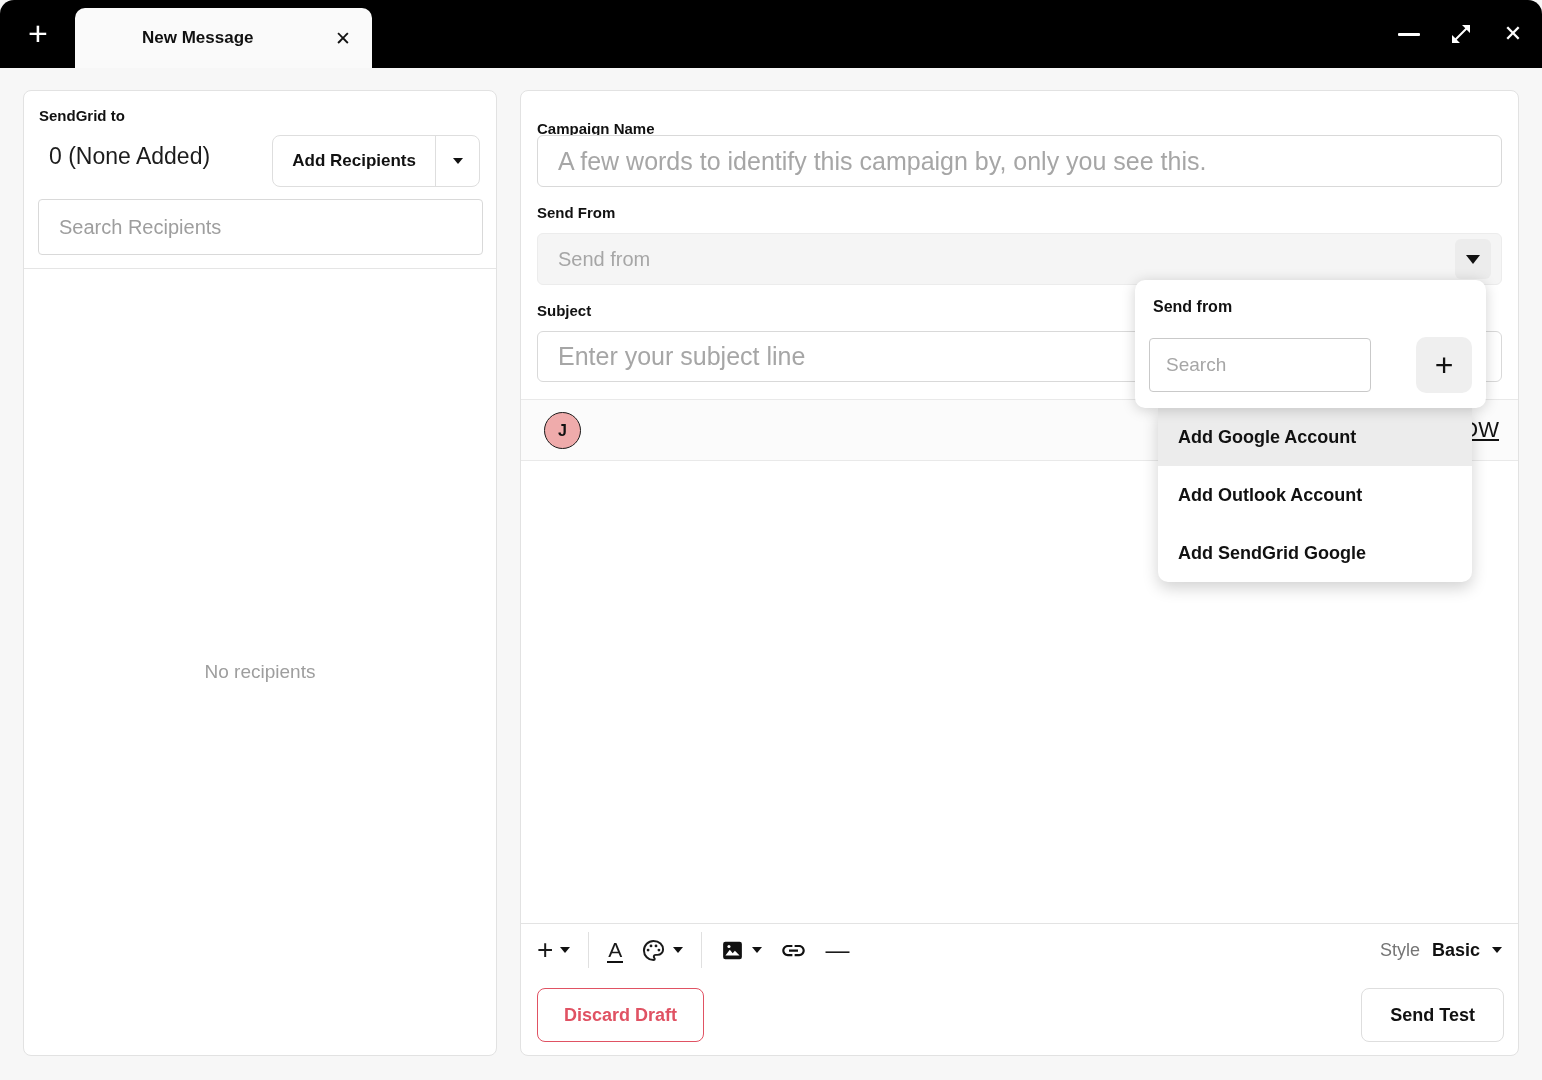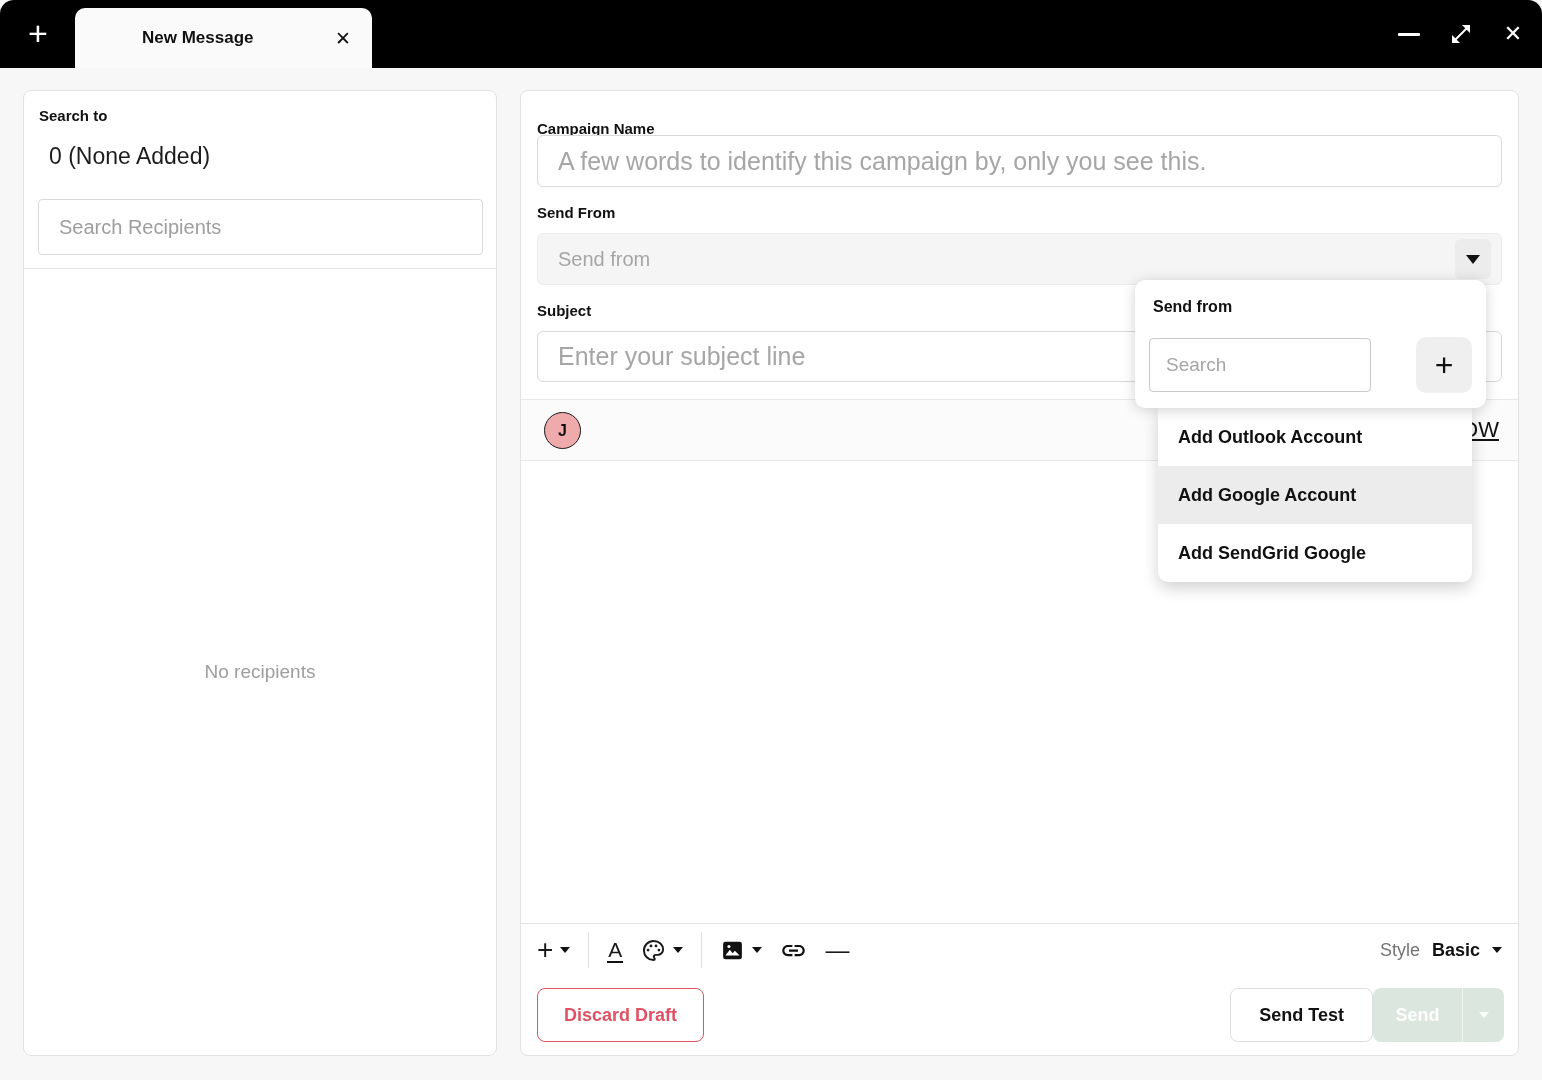--- a/index.html
+++ b/index.html
@@ -108,22 +108,28 @@
         </svg>
       </div>
       <div class="win-btn">
           <span class="win-close">✕</span>
         </div>
     </div>
   </div>
 
   <div class="card left-card">
     <div class="left-head">
-      <div class="sec-label sending-to">Search to</div>
+      <div class="sec-label sending-to">SendGrid to</div>
       <div class="count-text">0 (None Added)</div>
+      <div class="add-recipients">
+        <span class="lbl">Add Recipients</span>
+        <span class="arrow-seg">
+            <span class="caret sm"></span>
+          </span>
+      </div>
       <input class="search-recipients" type="text" placeholder="Search Recipients" style="">
     </div>
     <div class="left-divider"></div>
     <div class="no-recipients">No recipients</div>
   </div>
 
   <div class="card right-card">
     <div class="fld-label" style="top:29px;text-align:center;">Campaign Name</div>
     <input class="text-field" style="top: 44px;" type="text" placeholder="A few words to identify this campaign by, only you see this.">
 
@@ -186,38 +192,32 @@
           <span class="style-label">Style</span>
           <span class="style-value">Basic</span>
           <span class="caret sm"></span>
         </div>
       </div>
 
       <div class="btn-row">
         <button class="discard-btn">Discard Draft</button>
         <div class="right-btns">
           <button class="sendtest-btn">Send Test</button>
-          <div class="send-btn">
-            <span class="send-lbl">Send</span>
-            <span class="send-arrow">
-                <span class="caret sm"></span>
-              </span>
-          </div>
         </div>
       </div>
     </div>
   </div>
 
   <div class="popover">
     <div class="popover-title">Send from</div>
     <input class="popover-search" type="text" placeholder="Search" style="">
     <button class="popover-add">
       <span>+</span>
     </button>
   </div>
 
   <div class="menu">
+    <div class="menu-item highlight">Add Google Account</div>
     <div class="menu-item">Add Outlook Account</div>
-    <div class="menu-item highlight">Add Google Account</div>
     <div class="menu-item">Add SendGrid Google</div>
   </div>
 
 </div>
 
 </body></html>

